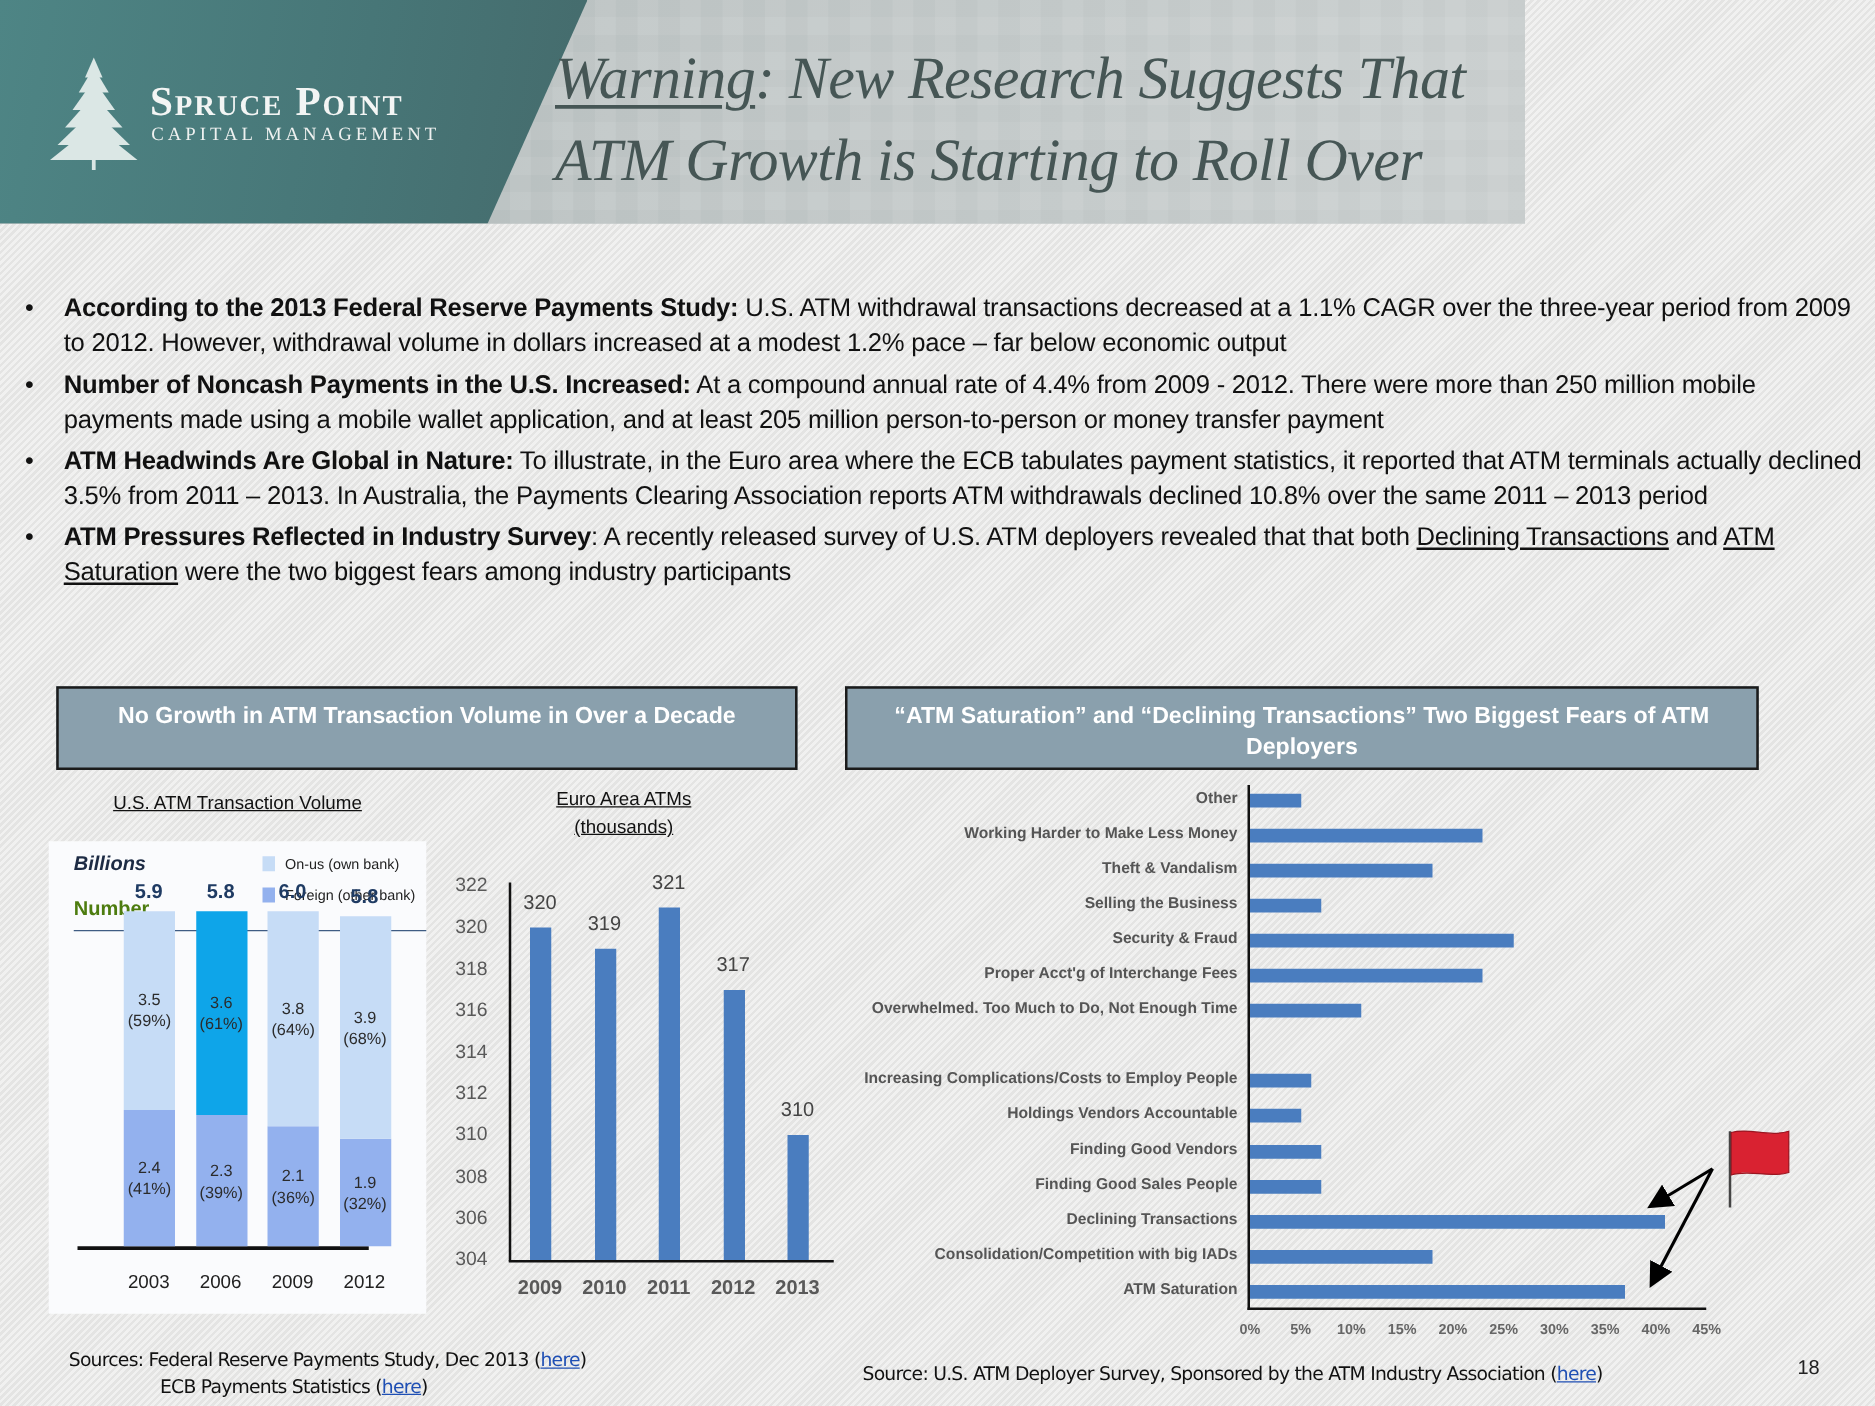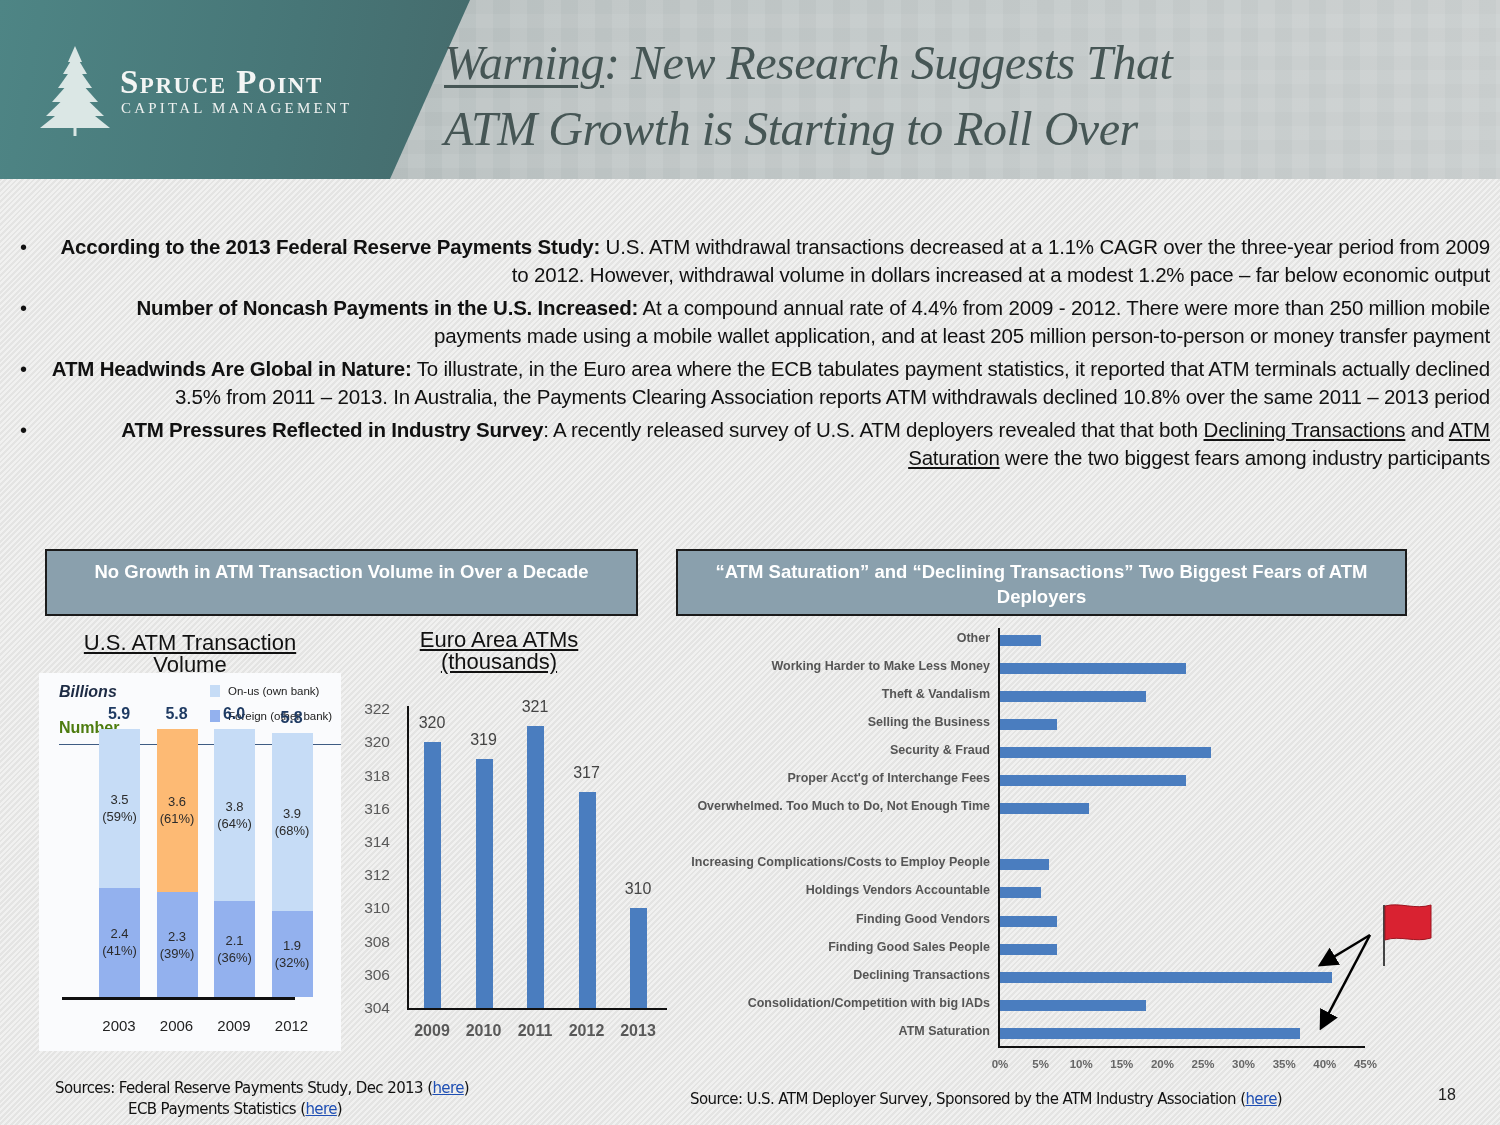--- a/index.html
+++ b/index.html
@@ -5,21 +5,21 @@
   * { box-sizing: border-box; margin: 0; padding: 0; }
   html, body { width: 1500px; height: 1125px; overflow: hidden; }
   body {
     position: relative;
     background-color: #e9e9e8;
     background-image: repeating-linear-gradient(135deg, rgba(255,255,255,0.35) 0 2px, rgba(0,0,0,0.025) 2px 4px);
     font-family: "Liberation Sans", sans-serif;
     color: #111;
   }
   
-  .header { position: absolute; left: 0; top: 0; width: 1500px; height: 179px; overflow: hidden;
+  .header { position: absolute; left: 0; top: 0; width: 1220px; height: 179px; overflow: hidden;
     background: linear-gradient(90deg, #a9b3b3 0%, #bcc3c3 40%, #c8cdcd 100%); }
   .header .tiles { position: absolute; inset: 0;
     background-image:
       linear-gradient(90deg, rgba(255,255,255,0.10) 50%, transparent 50%),
       linear-gradient(0deg, rgba(255,255,255,0.08) 50%, transparent 50%);
     background-size: 34px 34px, 28px 28px; opacity: .8; }
   .header .teal { position: absolute; left: 0; top: 0; height: 179px; width: 470px;
     background: linear-gradient(100deg, #4e8585 0%, #477677 60%, #456b6c 100%);
     clip-path: polygon(0 0, 470px 0, 390px 179px, 0 179px); }
   .logo { position: absolute; left: 38px; top: 44px; width: 340px; height: 95px; }
@@ -27,33 +27,33 @@
   .logo .name { position: absolute; left: 82px; top: 20px; color: #f3f5f4;
     font-family: "Liberation Serif", serif; font-size: 33px; letter-spacing: 1.5px; font-variant: small-caps; font-weight: bold; }
   .logo .sub { position: absolute; left: 83px; top: 56px; color: #eef1f0;
     font-family: "Liberation Serif", serif; font-size: 15px; letter-spacing: 3.2px; }
   .title { position: absolute; left: 444px; top: 30px; width: 1040px;
     font-family: "Liberation Serif", serif; font-style: italic; font-size: 48px; line-height: 66px;
     color: #465655; letter-spacing: -0.5px; }
   .title .u { text-decoration: underline; text-decoration-thickness: 3px; text-underline-offset: 6px; }
 
   
-  .bullets { position: absolute; left: 20px; top: 233px; width: 1470px; list-style: none; text-align: right; }
+  .bullets { position: absolute; left: 20px; top: 233px; width: 1470px; list-style: none; }
   .bullets li { position: relative; padding-left: 31px; font-size: 20.5px; line-height: 28px; margin-bottom: 5px; letter-spacing: -0.2px; }
   .bullets li::before { content: "•"; position: absolute; left: 0; top: 0; font-size: 20px; }
   .bullets b { font-weight: bold; }
   .bullets .ul { text-decoration: underline; }
 
   
   .secbox { position: absolute; background: #8aa0ad; border: 2px solid #1b1b1b; color: #fff;
     font-weight: bold; font-size: 18.5px; line-height: 25px; text-align: center; padding-top: 8px; }
   .secbox.left { left: 45px; top: 549px; width: 593px; height: 67px; }
   .secbox.right { left: 676px; top: 549px; width: 731px; height: 67px; }
 
-  .chart-title { position: absolute; font-size: 22px; text-decoration: underline; text-align: center; line-height: 22px; }
+  .chart-title { position: absolute; font-size: 15px; text-decoration: underline; text-align: center; line-height: 22px; }
 
   
   .uspanel { position: absolute; left: 39px; top: 673px; width: 302px; height: 378px; background: #fafbfd; }
   .uspanel .billions { position: absolute; left: 20px; top: 10px; font-size: 16px; font-weight: bold; font-style: italic; color: #1d2b44; }
   .uspanel .number { position: absolute; left: 20px; top: 46px; font-size: 16px; font-weight: bold; color: #4d7c0f; }
   .uspanel .rule { position: absolute; left: 20px; top: 71px; width: 282px; height: 1px; background: #3f5c83; }
   .uspanel .leg { position: absolute; left: 171px; font-size: 11.5px; color: #222; }
   .uspanel .leg .sw { display: inline-block; width: 10px; height: 12px; vertical-align: -2px; margin-right: 8px; }
   .uspanel .baseline { position: absolute; left: 23px; top: 324px; width: 233px; height: 3px; background: #111; }
   .usbar { position: absolute; width: 41px; }
@@ -142,21 +142,21 @@
         <span>(59%)</span>
       </div>
       <div class="top" style="top: 31.55px;">5.9</div>
       <div class="yr" style="top: 344px;">2003</div>
     </div>
     <div class="usbar" style="left: 117.5px; top: 0px;">
       <div class="seg" style="top: 219.35px; height: 104.65px; background: rgb(147, 177, 238);">
         <span>2.3</span>
         <span>(39%)</span>
       </div>
-      <div class="seg" style="top: 55.55px; height: 163.8px; background: #fdba74;">
+      <div class="seg" style="top: 55.55px; height: 163.8px; background: #0ea5e9;">
         <span>3.6</span>
         <span>(61%)</span>
       </div>
       <div class="top" style="top: 31.55px;">5.8</div>
       <div class="yr" style="top: 344px;">2006</div>
     </div>
     <div class="usbar" style="left: 175px; top: 0px;">
       <div class="seg" style="top: 228.45px; height: 95.55px; background: rgb(147, 177, 238);">
         <span>2.1</span>
         <span>(36%)</span>

